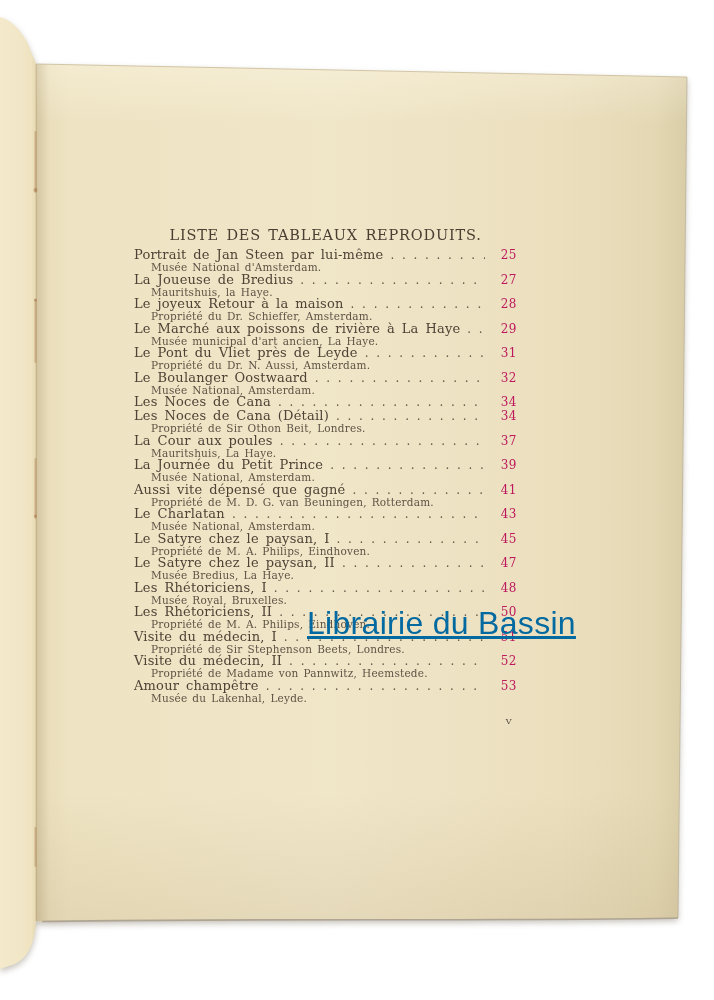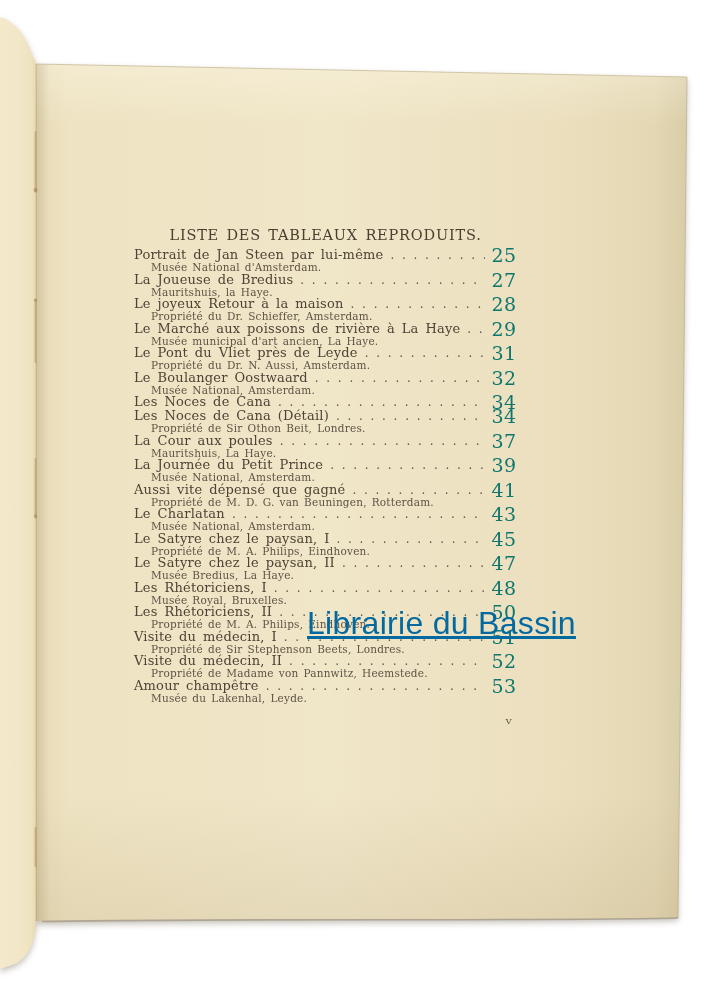--- a/index.html
+++ b/index.html
@@ -13,22 +13,22 @@
   .toc-title{font-size:14.5px;line-height:16px;text-align:center;
              letter-spacing:0.8px;word-spacing:2px;color:#493e31;white-space:nowrap;}
   .entries{margin-top:5px;}
   .entry{height:24.5px;overflow:visible;}
   .entry.nosub{height:14px;}
   .entry-main{display:flex;align-items:flex-start;font-size:13px;line-height:14px;
               letter-spacing:0.2px;word-spacing:2.5px;white-space:nowrap;color:#4e4336;}
   .entry-title{flex:0 0 auto;}
   .leader{flex:1 1 auto;overflow:hidden;padding-left:7px;color:#655a4a;line-height:14px;}
   .dots{white-space:nowrap;font-size:12px;word-spacing:3.5px;}
-  .num{flex:0 0 auto;width:26px;margin-left:6px;text-align:center;font-size:19px;
-       letter-spacing:0.5px;color:#0f766e;}
+  .num{flex:0 0 auto;width:26px;margin-left:6px;text-align:right;font-size:12px;
+       letter-spacing:0.5px;color:#be185d;}
   .entry-sub{font-size:10.5px;line-height:10.5px;padding-left:17px;
              letter-spacing:0.2px;word-spacing:1.5px;color:#5e5345;white-space:nowrap;}
   .page-marker{margin-top:10px;text-align:right;padding-right:5px;font-size:12px;
                font-variant:small-caps;letter-spacing:0.5px;color:#51463a;}
 
   
   .watermark{position:absolute;left:307px;top:607px;font-family:"Liberation Sans", sans-serif;
              font-size:32px;line-height:32px;letter-spacing:0.3px;color:#0369a1;
              white-space:nowrap;text-decoration:underline;}
 </style>

